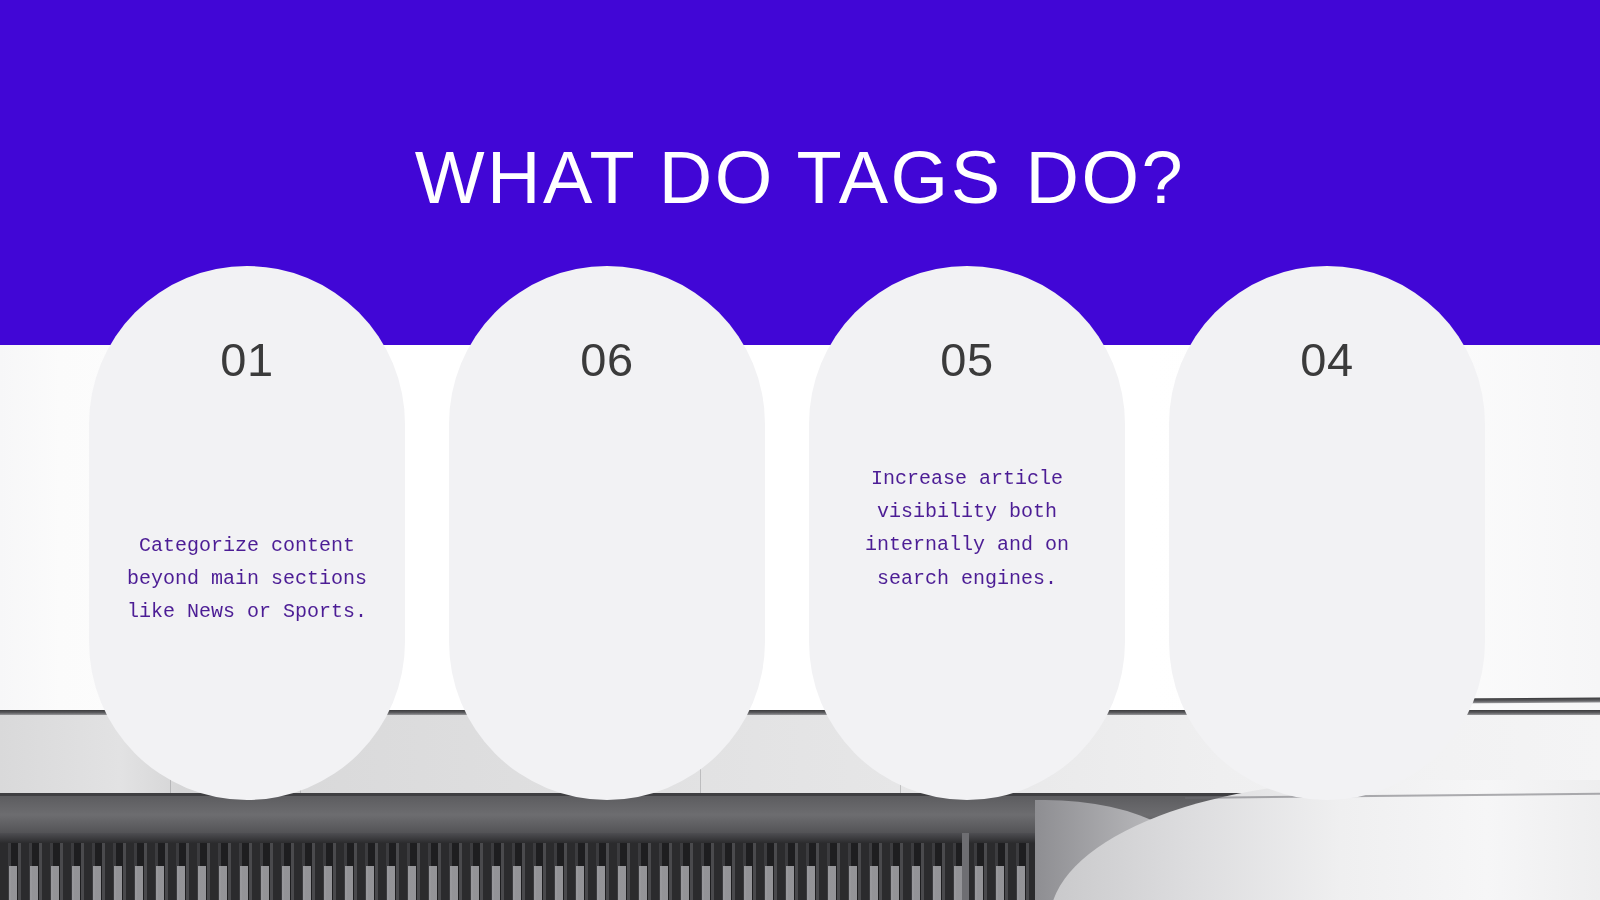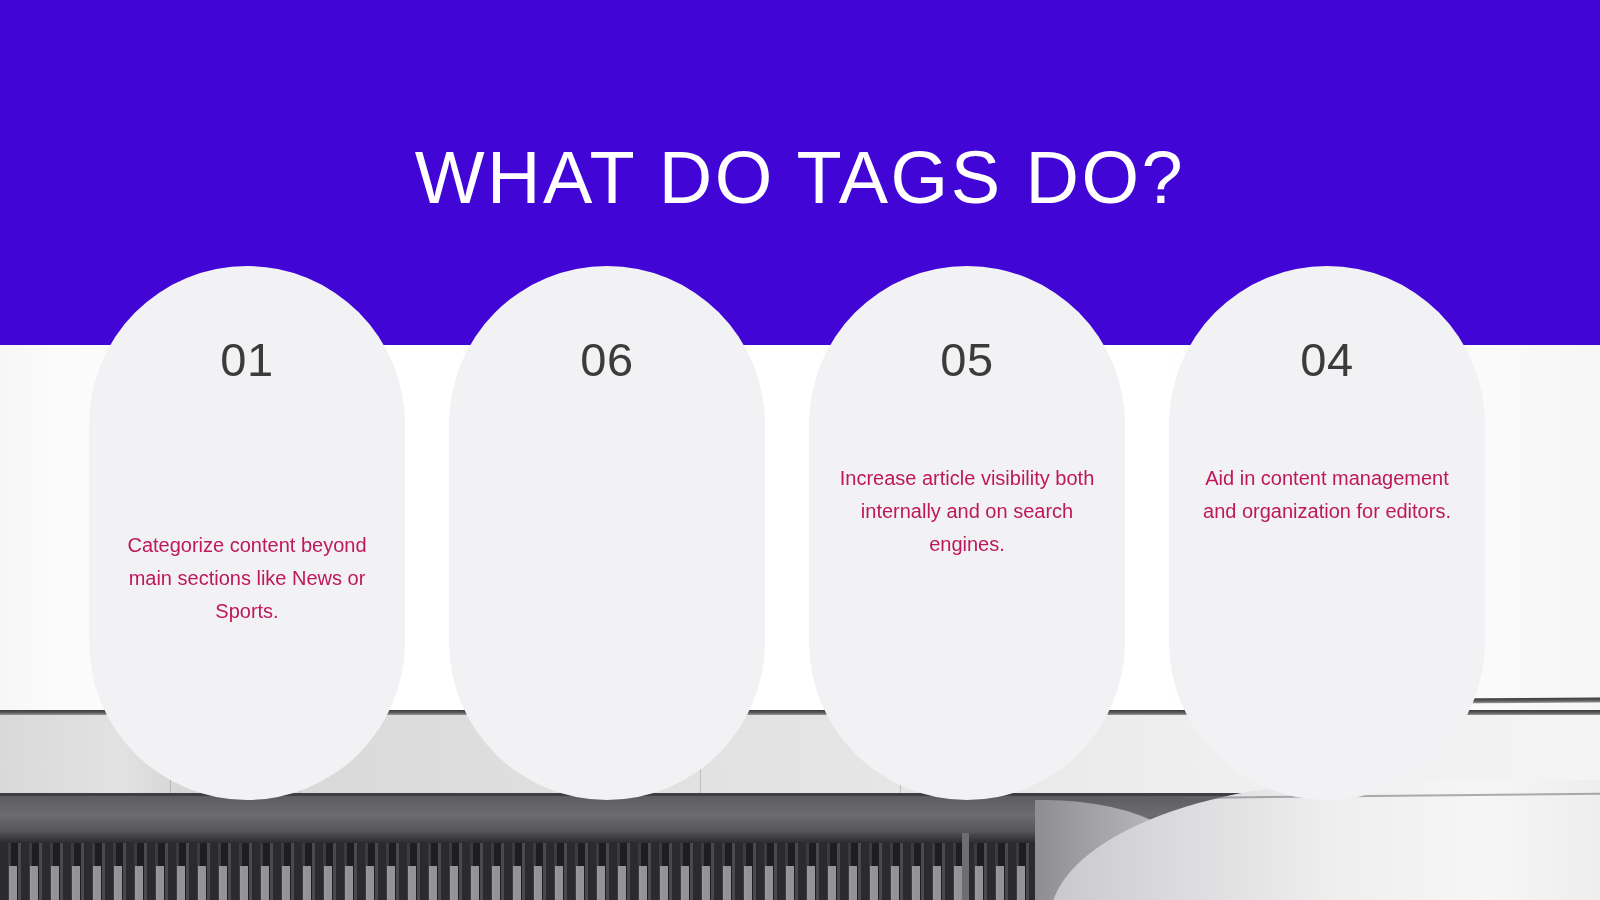--- a/index.html
+++ b/index.html
@@ -232,24 +232,24 @@
   .card-number {
     margin-top: 70px;
     font-family: "Liberation Sans", sans-serif;
     font-size: 47px;
     font-weight: 300;
     color: #3b3b3b;
     letter-spacing: 0.5px;
     line-height: 1;
   }
   .card-text {
-    font-family: Liberation Sans, sans-serif;
+    font-family: Liberation Mono, monospace;
     font-size: 20px;
     font-weight: 400;
-    color: #be185d;
+    color: #4c1d95;
     line-height: 1.66;
     text-align: center;
     width: 100%;
   }
   
   .card-1 .card-text { margin-top: 146px; }
   .card-2 .card-text { margin-top: 113px; }
   .card-3 .card-text { margin-top: 79px; }
   .card-4 .card-text { margin-top: 79px; }
 </style>
@@ -293,18 +293,17 @@
       <div class="card-number">06</div>
     </div>
 
     <div class="card card-3">
       <div class="card-number">05</div>
       <div class="card-text">Increase article visibility both internally and on search engines.</div>
     </div>
 
     <div class="card card-4">
       <div class="card-number">04</div>
-      <div class="card-text">Aid in content management and organization for editors.</div>
     </div>
 
   </div>
 
 </div>
 
 </body></html>

